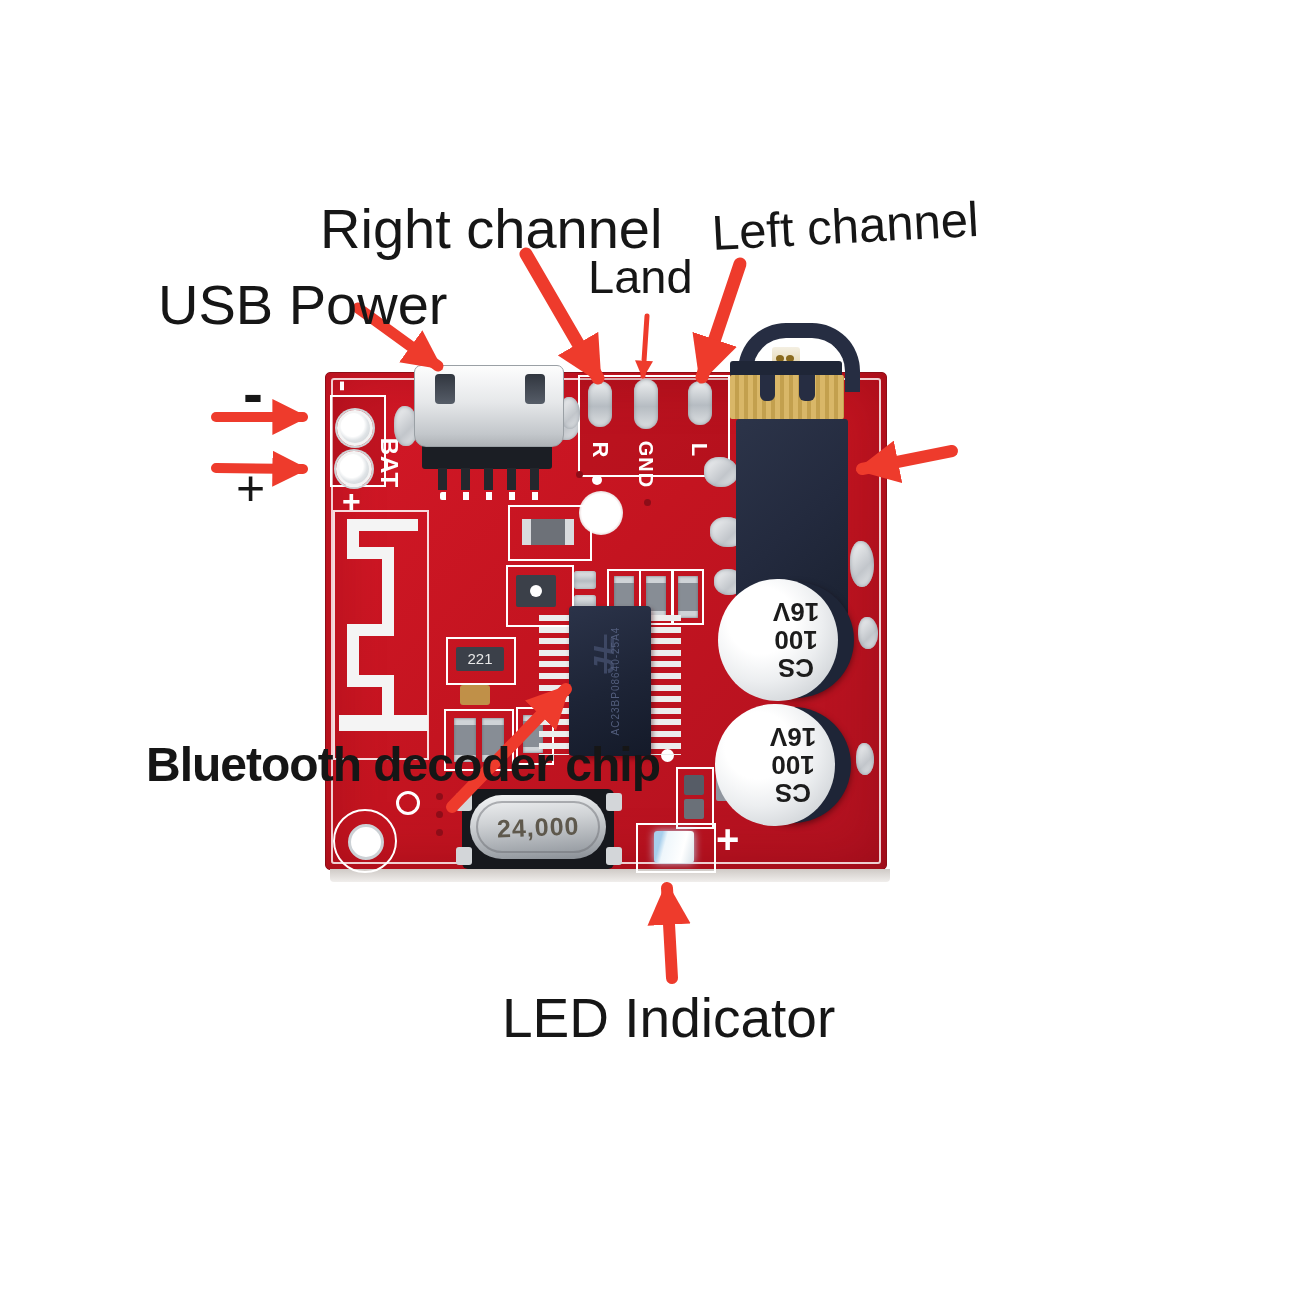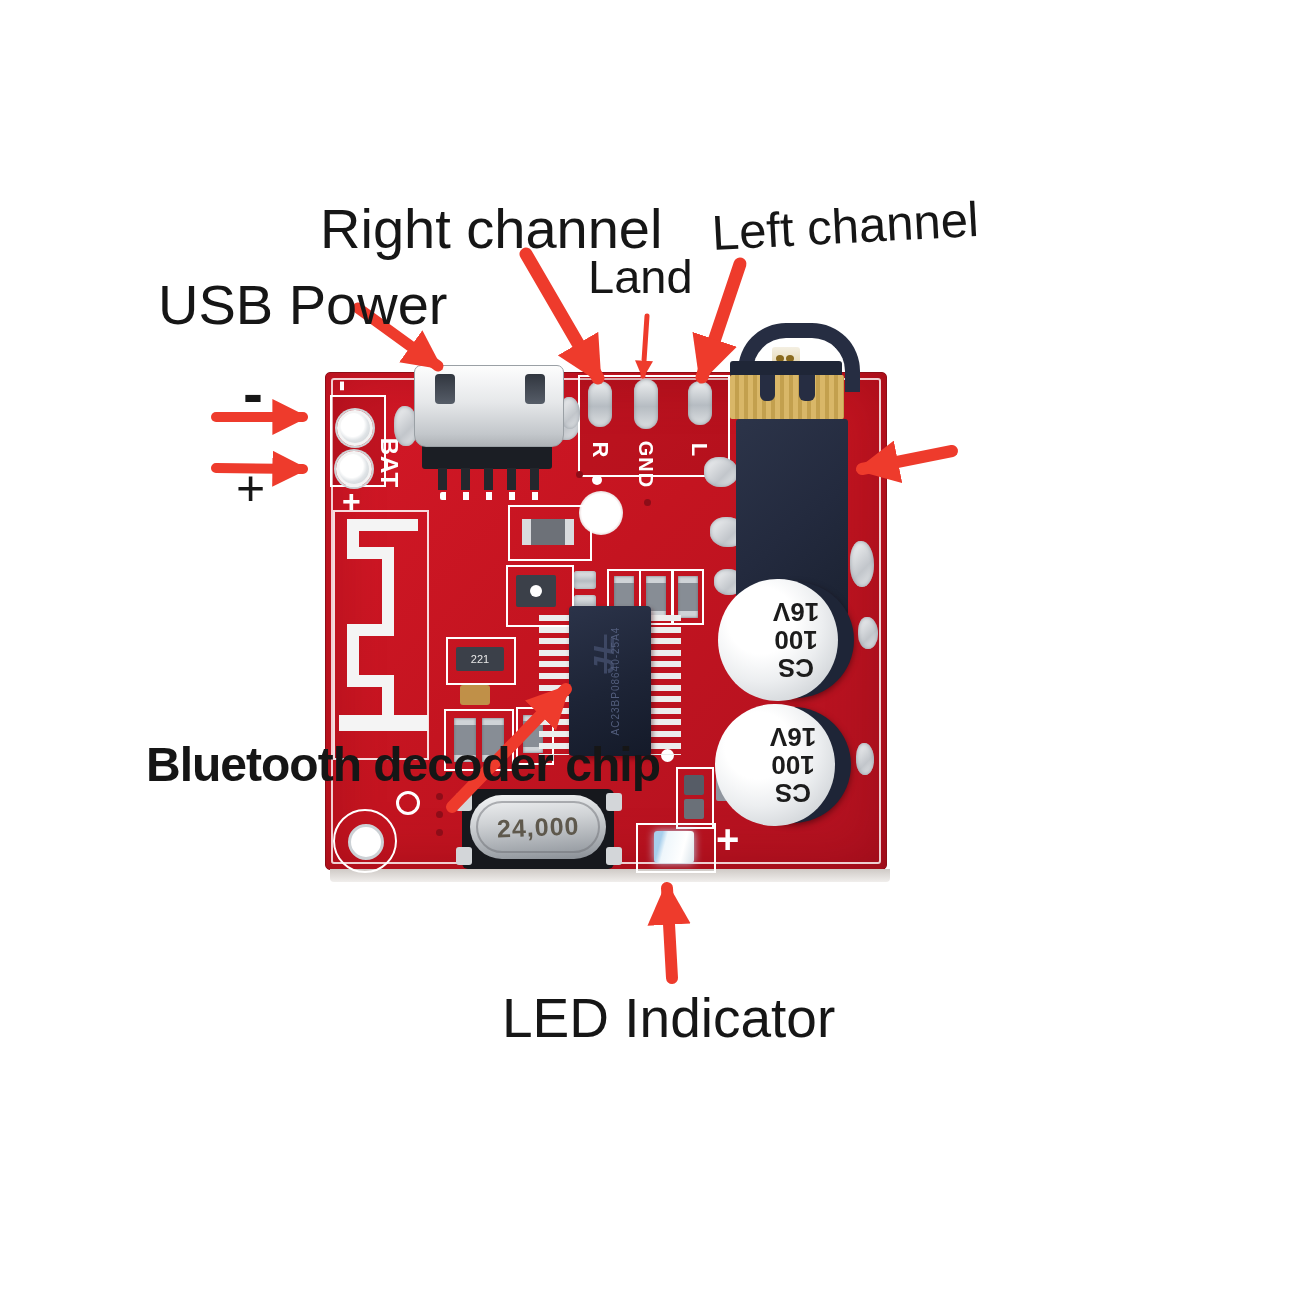--- a/index.html
+++ b/index.html
@@ -166,21 +166,21 @@
       <div class="res-h" style="left:12px;top:12px;width:52px;height:26px;"></div>
     </div>
     <div class="res-box" style="left:180px;top:192px;width:64px;height:58px;">
       <div class="dark-part" style="left:8px;top:8px;width:40px;height:32px;"></div>
       <div class="wdot" style="left:22px;top:18px;width:12px;height:12px;"></div>
     </div>
     <div class="smd-pad" style="left:248px;top:198px;width:22px;height:18px;border-radius:3px;"></div>
     <div class="smd-pad" style="left:248px;top:222px;width:22px;height:18px;border-radius:3px;"></div>
 
     <div class="res-box" style="left:120px;top:264px;width:66px;height:44px;">
-      <div class="dark-part" style="left:8px;top:8px;width:48px;height:24px;color:#e8e8e8;font-size:11px;text-align:center;line-height:24px;">221</div>
+      <div class="dark-part" style="left:8px;top:8px;width:48px;height:24px;color:#e8e8e8;font-size:15px;text-align:center;line-height:24px;">221</div>
     </div>
     <div style="position:absolute;left:134px;top:312px;width:30px;height:20px;background:#c09048;border-radius:3px;"></div>
     <div class="res-box" style="left:118px;top:336px;width:66px;height:58px;">
       <div class="res-v" style="left:8px;top:7px;width:22px;height:44px;"></div>
       <div class="res-v" style="left:36px;top:7px;width:22px;height:44px;"></div>
     </div>
     <div class="res-box" style="left:190px;top:334px;width:34px;height:54px;">
       <div class="res-v" style="left:5px;top:6px;width:20px;height:38px;"></div>
     </div>
 

